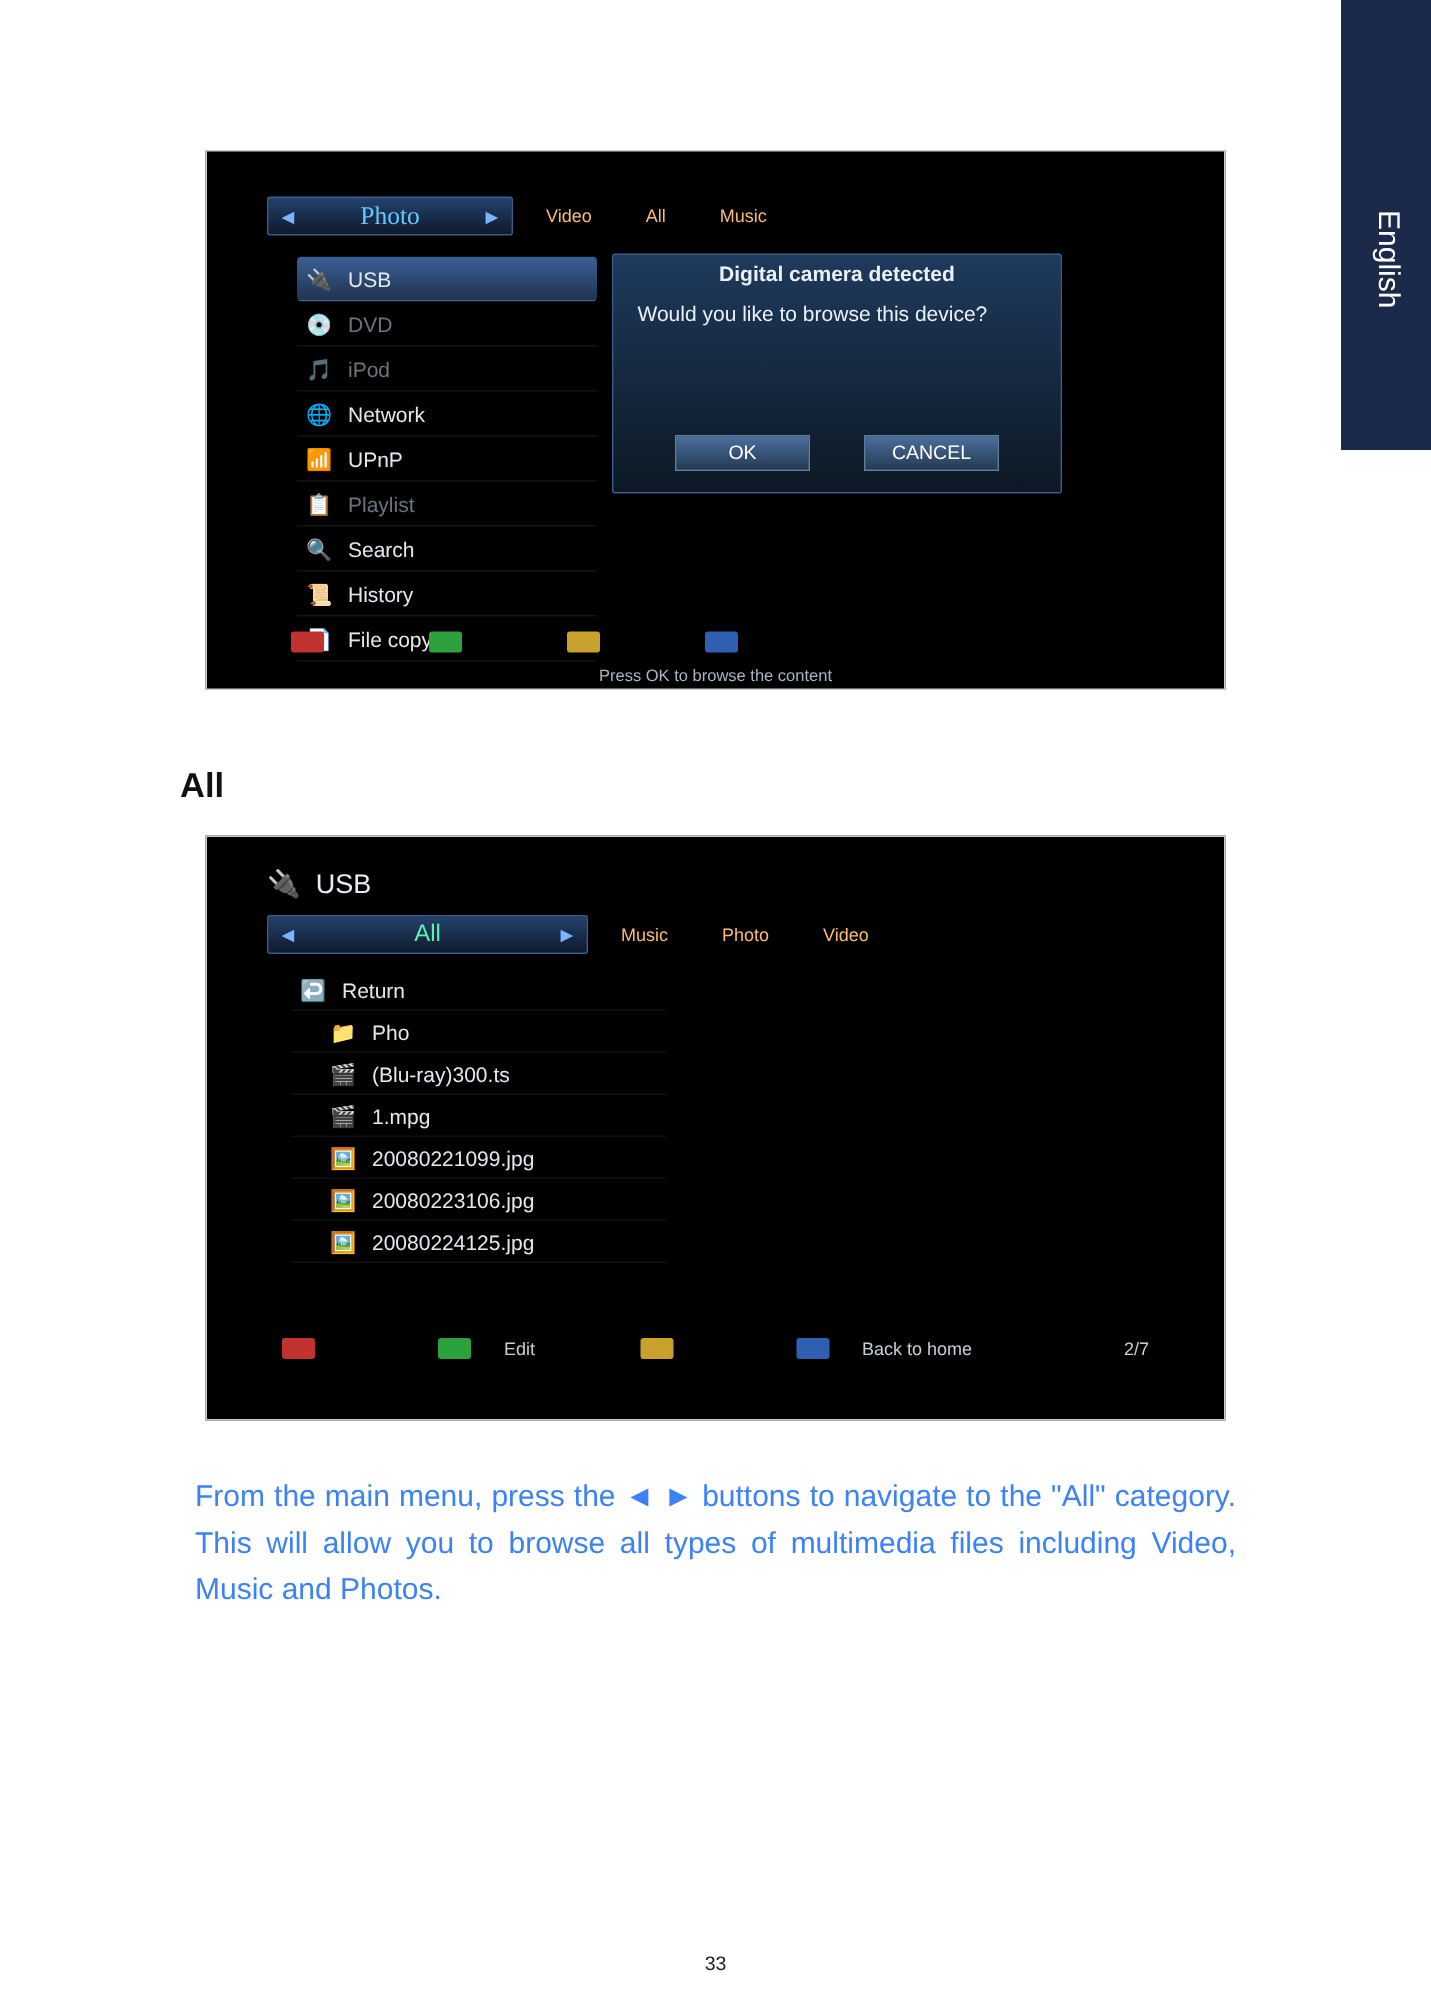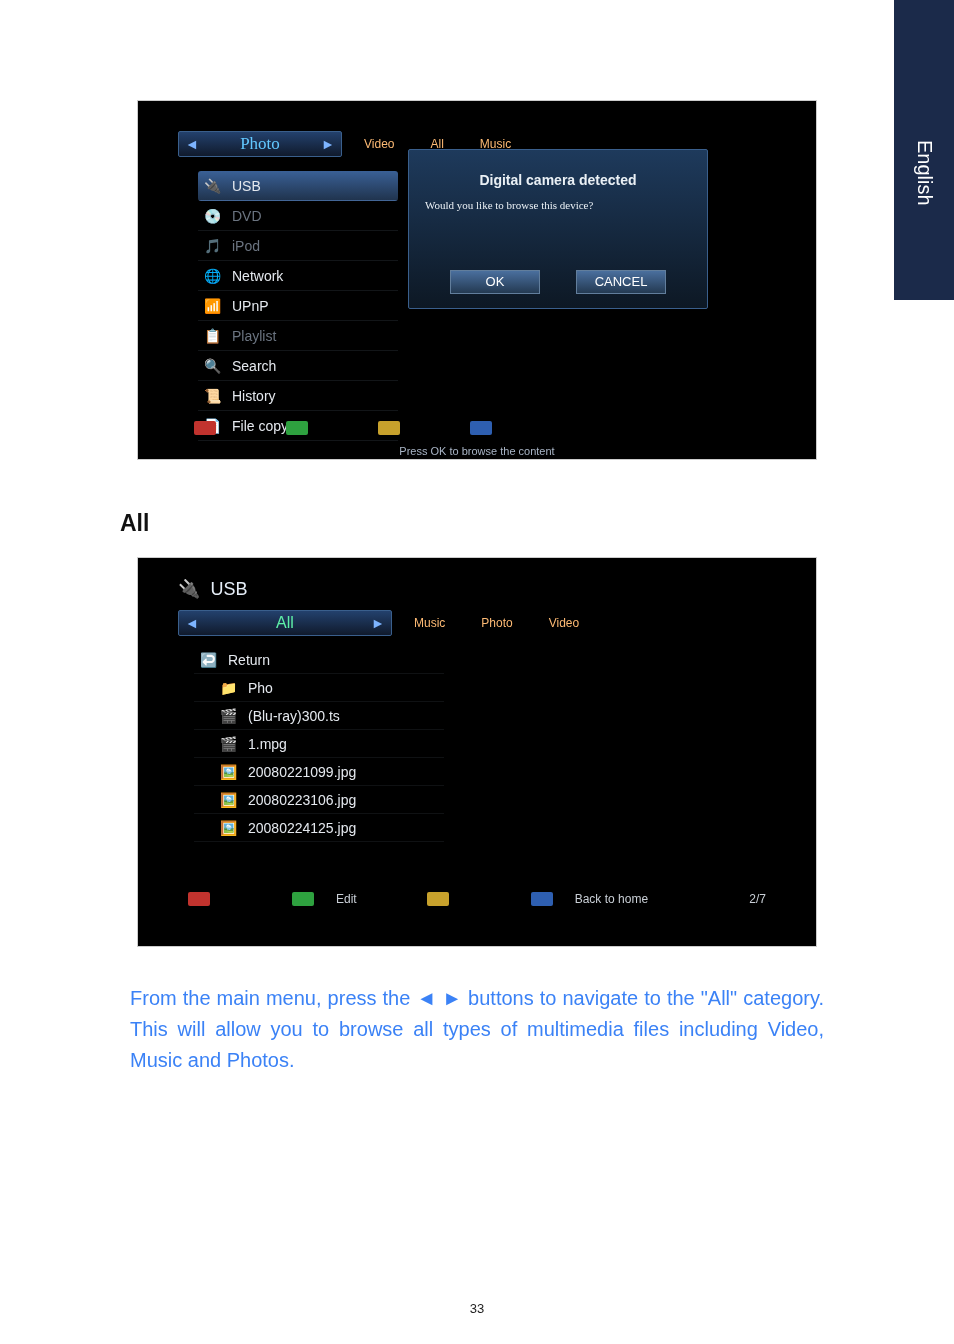--- a/index.html
+++ b/index.html
@@ -96,32 +96,32 @@
       height: 18px;
       display: inline-flex;
       justify-content: center;
       align-items: center;
       border-radius: 3px;
       font-size: 14px;
     }
     .dialog {
       position: absolute;
       left: 270px;
-      top: 48px;
+      top: 68px;
       width: 300px;
       height: 160px;
       background: linear-gradient(#1e3a5c, #0d1824);
       border: 1px solid #3a5f8c;
       border-radius: 2px;
       color: #eaf0f5;
-      padding: 22px 16px;
+      padding: 4px 16px;
       font-size: 14px;
     }
     .dialog-title { text-align: center; font-weight: bold; margin-bottom: 10px; }
-    .dialog-msg { font-size: 11px; line-height: 1.4; font-family: Liberation Serif, serif; }
+    .dialog-msg { font-size: 14px; line-height: 1.4; }
     .dialog-btns {
       position: absolute;
       bottom: 14px;
       left: 0;
       right: 0;
       display: flex;
       justify-content: center;
       gap: 36px;
     }
     .dlg-btn {

